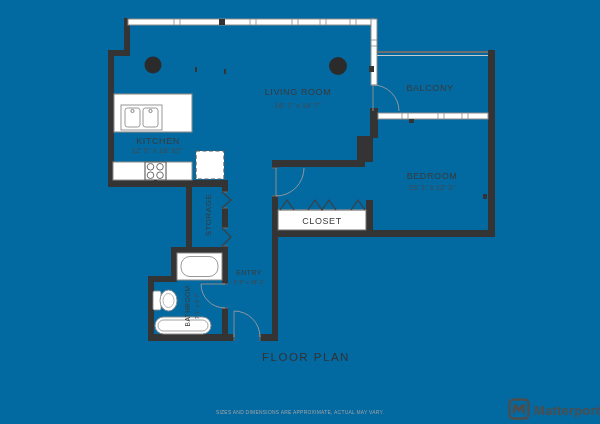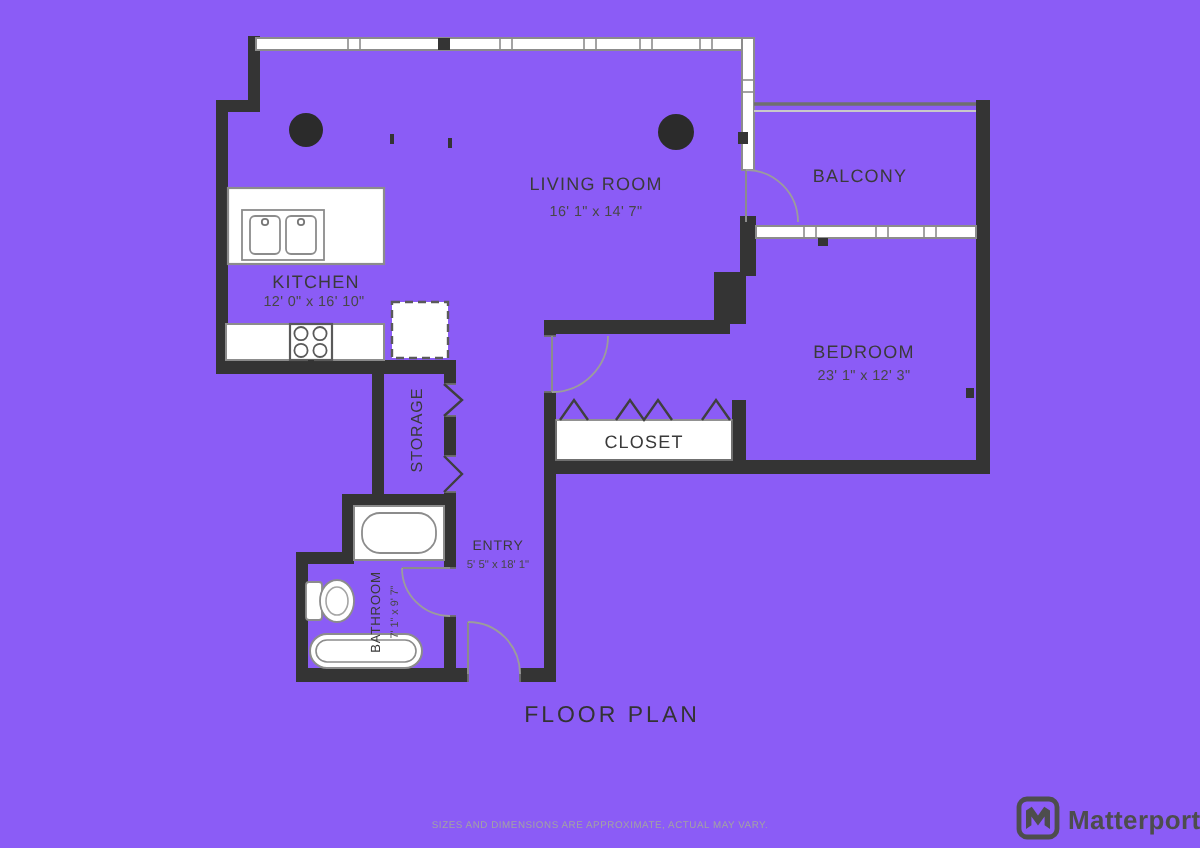--- a/index.html
+++ b/index.html
@@ -1,16 +1,16 @@
 <!DOCTYPE html>
 <html><head>
 <meta charset="utf-8">
 <style>
   html,body{margin:0;padding:0;background:#fff;}
-  .stage{position:relative;width:600px;height:424px;background:#8b5cf6;overflow:hidden;}
+  .stage{position:relative;width:600px;height:424px;background:#0369a1;overflow:hidden;}
   svg{display:block;}
   svg text{font-family:"Liberation Sans","DejaVu Sans",sans-serif;fill:#3a3a3a;}
   .rname{font-size:9px;letter-spacing:.6px;text-anchor:middle;}
   .rdims{font-size:7.2px;fill:#474747;letter-spacing:.2px;text-anchor:middle;}
   .rname-sm{font-size:7px;letter-spacing:.4px;text-anchor:middle;}
   .rdims-sm{font-size:5.7px;fill:#474747;text-anchor:middle;}
   .vname{font-size:8px;letter-spacing:.5px;text-anchor:middle;}
   .vname-b{font-size:6.6px;letter-spacing:.4px;text-anchor:middle;}
   .vdims-b{font-size:5.4px;fill:#474747;text-anchor:middle;}
   .title{font-size:11.5px;fill:#333;letter-spacing:1.5px;text-anchor:middle;}

